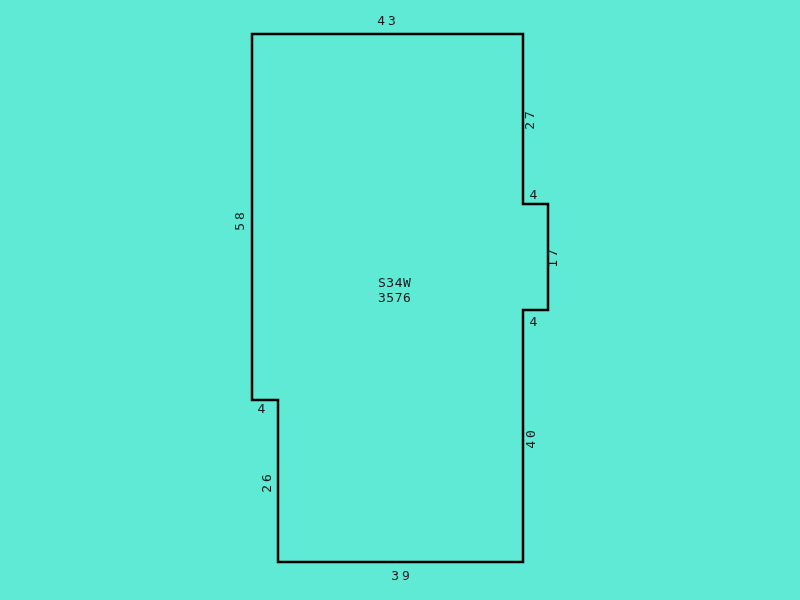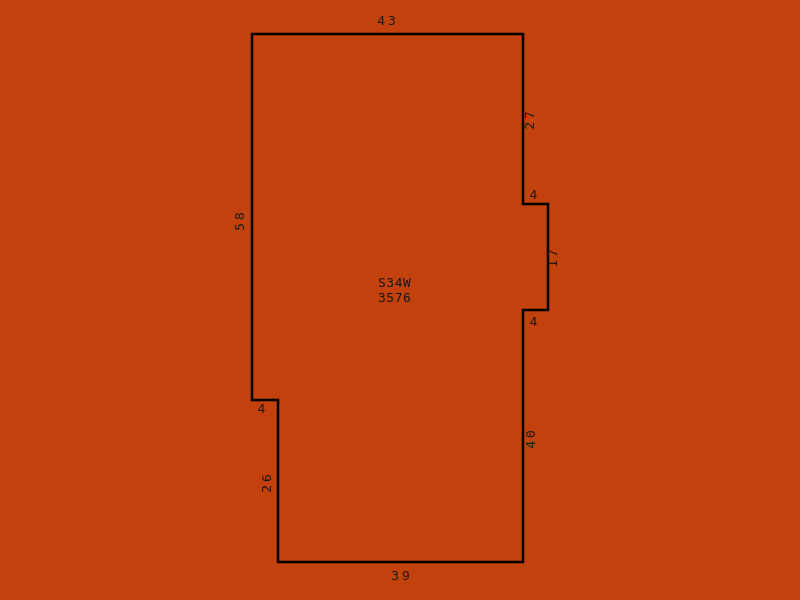--- a/index.html
+++ b/index.html
@@ -4,21 +4,21 @@
 <style>
   html, body {
     margin: 0;
     padding: 0;
     background: #ffffff;
   }
   .canvas {
     position: relative;
     width: 800px;
     height: 600px;
-    background: #c2410c;
+    background: #5eead4;
     overflow: hidden;
   }
   svg {
     display: block;
   }
   text.dim {
     font-family: "DejaVu Sans Mono", "Liberation Mono", monospace;
     font-size: 13px;
     letter-spacing: 3px;
     fill: #1a1a1a;

